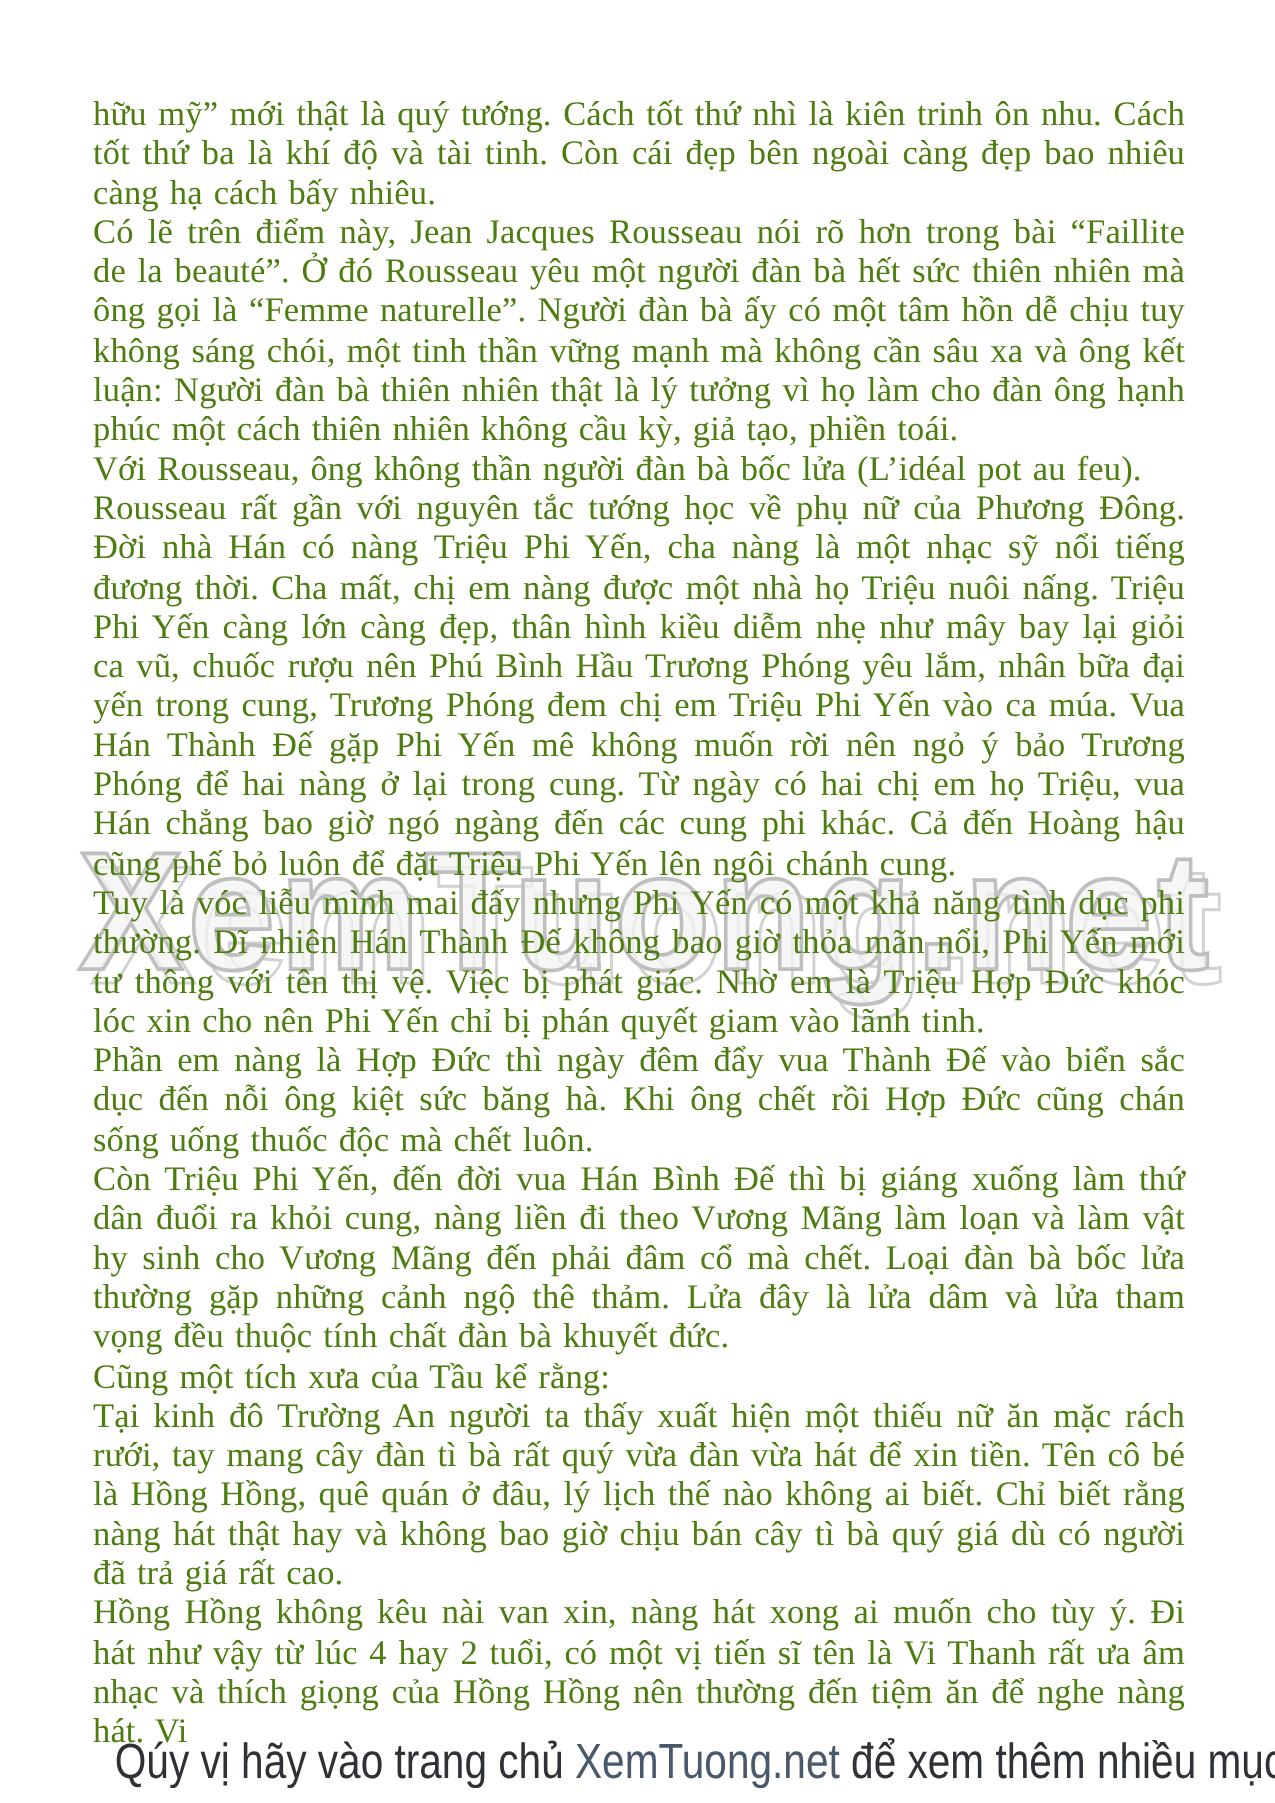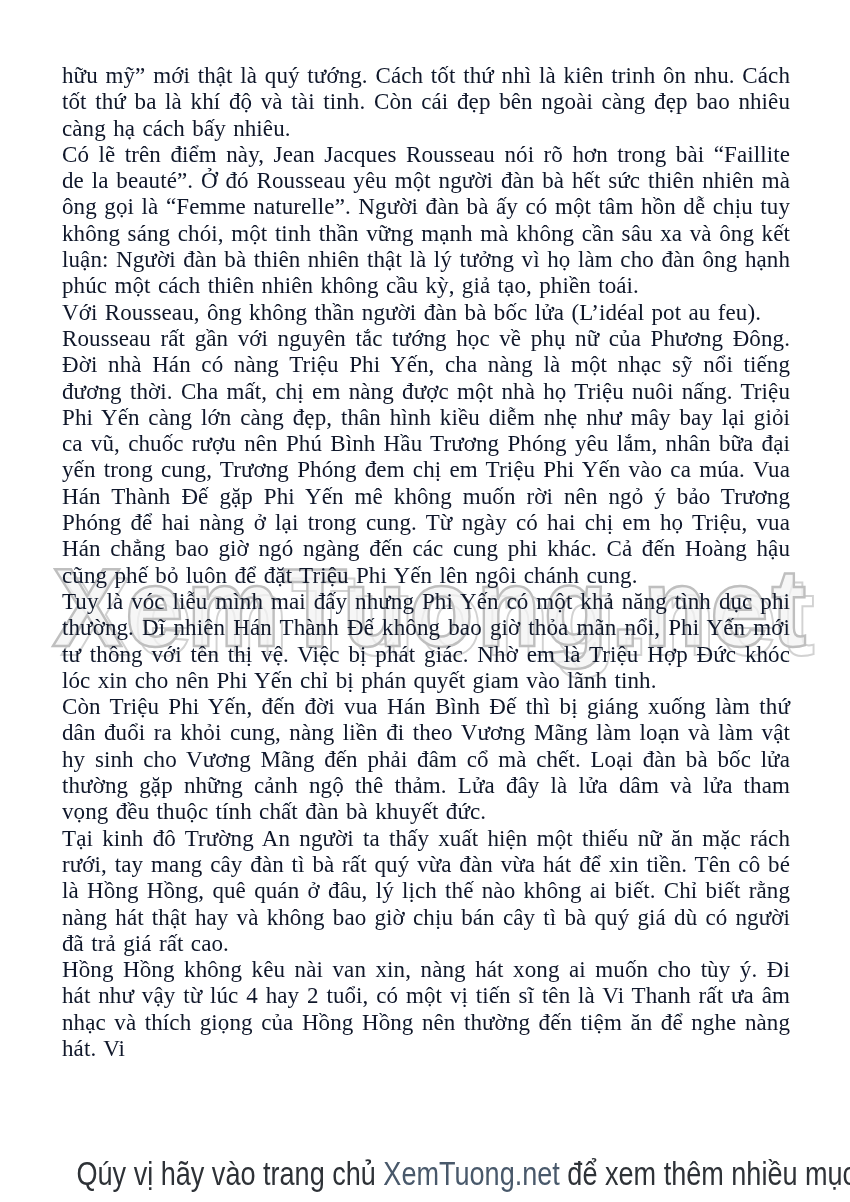--- a/index.html
+++ b/index.html
@@ -14,21 +14,21 @@
 
   
   .text-block {
     position: absolute;
     left: 62px;
     top: 63px;
     width: 728px;
     font-size: 23px;
     line-height: 26.3px;
     text-align: justify;
-    color: #0f172a;
+    color: #4d7c0f;
     z-index: 2;
     letter-spacing: 0.1px;
     word-spacing: 1.5px;
   }
   .text-block p { margin: 0; padding: 0; }
 
   
   .watermark {
     position: absolute;
     top: 528px;
@@ -87,20 +87,22 @@
   <span class="wm-copy wm-back">XemTuong.net</span>
   <span class="wm-copy wm-front">XemTuong.net</span>
 </div>
 
 <div class="text-block">
   <p>hữu mỹ” mới thật là quý tướng. Cách tốt thứ nhì là kiên trinh ôn nhu. Cách tốt thứ ba là khí độ và tài tinh. Còn cái đẹp bên ngoài càng đẹp bao nhiêu càng hạ cách bấy nhiêu.</p>
   <p>Có lẽ trên điểm này, Jean Jacques Rousseau nói rõ hơn trong bài “Faillite de la beauté”. Ở đó Rousseau yêu một người đàn bà hết sức thiên nhiên mà ông gọi là “Femme naturelle”. Người đàn bà ấy có một tâm hồn dễ chịu tuy không sáng chói, một tinh thần vững mạnh mà không cần sâu xa và ông kết luận: Người đàn bà thiên nhiên thật là lý tưởng vì họ làm cho đàn ông hạnh phúc một cách thiên nhiên không cầu kỳ, giả tạo, phiền toái.</p>
   <p>Với Rousseau, ông không thần người đàn bà bốc lửa (L’idéal pot au feu).</p>
   <p>Rousseau rất gần với nguyên tắc tướng học về phụ nữ của Phương Đông. Đời nhà Hán có nàng Triệu Phi Yến, cha nàng là một nhạc sỹ nổi tiếng đương thời. Cha mất, chị em nàng được một nhà họ Triệu nuôi nấng. Triệu Phi Yến càng lớn càng đẹp, thân hình kiều diễm nhẹ như mây bay lại giỏi ca vũ, chuốc rượu nên Phú Bình Hầu Trương Phóng yêu lắm, nhân bữa đại yến trong cung, Trương Phóng đem chị em Triệu Phi Yến vào ca múa. Vua Hán Thành Đế gặp Phi Yến mê không muốn rời nên ngỏ ý bảo Trương Phóng để hai nàng ở lại trong cung. Từ ngày có hai chị em họ Triệu, vua Hán chẳng bao giờ ngó ngàng đến các cung phi khác. Cả đến Hoàng hậu cũng phế bỏ luôn để đặt Triệu Phi Yến lên ngôi chánh cung.</p>
   <p>Tuy là vóc liễu mình mai đấy nhưng Phi Yến có một khả năng tình dục phi thường. Dĩ nhiên Hán Thành Đế không bao giờ thỏa mãn nổi, Phi Yến mới tư thông với tên thị vệ. Việc bị phát giác. Nhờ em là Triệu Hợp Đức khóc lóc xin cho nên Phi Yến chỉ bị phán quyết giam vào lãnh tinh.</p>
+  <p>Phần em nàng là Hợp Đức thì ngày đêm đẩy vua Thành Đế vào biển sắc dục đến nỗi ông kiệt sức băng hà. Khi ông chết rồi Hợp Đức cũng chán sống uống thuốc độc mà chết luôn.</p>
   <p>Còn Triệu Phi Yến, đến đời vua Hán Bình Đế thì bị giáng xuống làm thứ dân đuổi ra khỏi cung, nàng liền đi theo Vương Mãng làm loạn và làm vật hy sinh cho Vương Mãng đến phải đâm cổ mà chết. Loại đàn bà bốc lửa thường gặp những cảnh ngộ thê thảm. Lửa đây là lửa dâm và lửa tham vọng đều thuộc tính chất đàn bà khuyết đức.</p>
+  <p>Cũng một tích xưa của Tầu kể rằng:</p>
   <p>Tại kinh đô Trường An người ta thấy xuất hiện một thiếu nữ ăn mặc rách rưới, tay mang cây đàn tì bà rất quý vừa đàn vừa hát để xin tiền. Tên cô bé là Hồng Hồng, quê quán ở đâu, lý lịch thế nào không ai biết. Chỉ biết rằng nàng hát thật hay và không bao giờ chịu bán cây tì bà quý giá dù có người đã trả giá rất cao.</p>
   <p>Hồng Hồng không kêu nài van xin, nàng hát xong ai muốn cho tùy ý. Đi hát như vậy từ lúc 4 hay 2 tuổi, có một vị tiến sĩ tên là Vi Thanh rất ưa âm nhạc và thích giọng của Hồng Hồng nên thường đến tiệm ăn để nghe nàng hát. Vi</p>
 </div>
 
 <div class="footer">
   <span>Qúy vị hãy vào trang chủ </span><span class="footer-link">XemTuong.net</span><span> để xem thêm nhiều mục hay khác</span>
 </div>
 
 </body></html>

